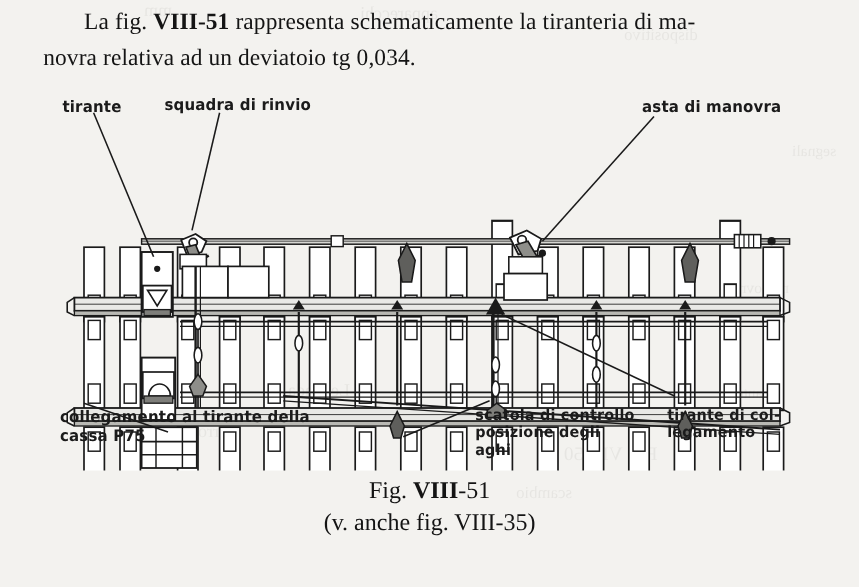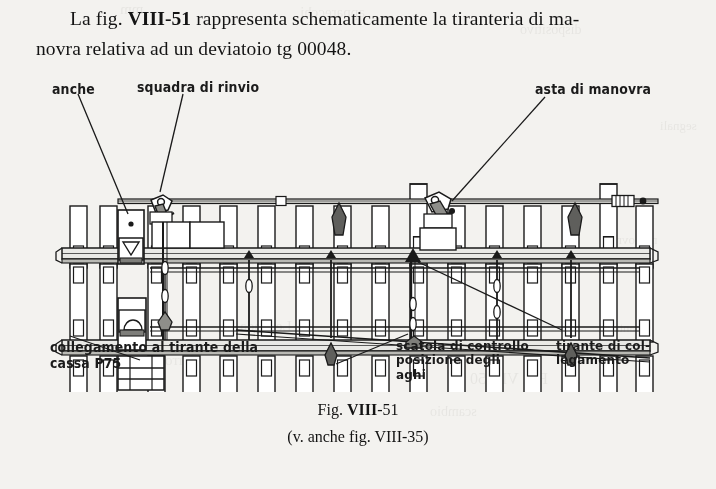--- a/index.html
+++ b/index.html
@@ -57,21 +57,21 @@
     font-weight:600;
     transform:scale(1.0,1.06);
     transform-origin:left top;
   }
   .hand.sm{font-size:12px;line-height:14px;}
 
   
   .caption{
     position:absolute;left:0;top:396px;width:716px;
     text-align:center;
-    font-size:16px;line-height:27px;
+    font-size:20px;line-height:27px;
   }
   .caption b{font-weight:bold;}
 </style>
 </head>
 <body>
 
 <div class="bleed" id="bleedLayer">
     <div class="bt" style="left: 120px; top: 1px; font-size: 15px;">mm</div>
     <div class="bt" style="left: 300px; top: 4px; font-size: 15px;">apparecchi</div>
     <div class="bt" style="left: 520px; top: 22px; font-size: 14px;">dispositivo</div>
@@ -80,21 +80,21 @@
     <div class="bt" style="left: 130px; top: 352px; font-size: 15px;">ferroviario</div>
     <div class="bt" style="left: 470px; top: 370px; font-size: 16px;">Fig. VIII-50</div>
     <div class="bt" style="left: 430px; top: 404px; font-size: 14px;">scambio</div>
     <div class="bt" style="left: 600px; top: 320px; font-size: 13px;">tiranteria</div>
     <div class="bt" style="left: 612px; top: 232px; font-size: 13px;">manovra</div>
   </div>
 
 <div class="page-wrap">
 
   <div class="bodytext">
-    <span class="indent"></span><span>La fig. </span><b>VIII-51</b><span> rappresenta schematicamente la tiranteria di ma-</span><br><span>novra relativa ad un deviatoio tg 00048.</span>
+    <span class="indent"></span><span>La fig. </span><b>VIII-51</b><span> rappresenta schematicamente la tiranteria di ma-</span><br><span>novra relativa ad un deviatoio tg 0,034.</span>
   </div>
 
   <div class="figure">
 
     <svg class="drawing" viewBox="0 0 716 320">
       <defs>
         <g id="sleeperTop">
 
           <rect x="0" y="0" width="17" height="62" fill="#ffffff" stroke="#1a1a1a" stroke-width="1.4"></rect>
           <rect x="3.5" y="40" width="10" height="17" fill="#ffffff" stroke="#1a1a1a" stroke-width="1.2"></rect>
@@ -303,21 +303,21 @@
       <g stroke="#1a1a1a" stroke-width="1.3" fill="none">
         <line x1="78" y1="22" x2="128" y2="142"></line>
         <line x1="183" y1="22" x2="160" y2="120"></line>
         <line x1="545" y1="25" x2="452" y2="129"></line>
         <line x1="70" y1="264" x2="140" y2="288"></line>
         <line x1="408" y1="262" x2="336" y2="292"></line>
         <line x1="562" y1="258" x2="418" y2="190"></line>
       </g>
     </svg>
 
-    <div class="hand" style="left:52px;top:10px;">anche</div>
+    <div class="hand" style="left:52px;top:10px;">tirante</div>
     <div class="hand" style="left:137px;top:8px;">squadra di rinvio</div>
     <div class="hand" style="left:535px;top:10px;">asta di manovra</div>
     <div class="hand" style="left:50px;top:268px;">collegamento al tirante della
 cassa P75</div>
     <div class="hand sm" style="left:396px;top:266px;">scatola di controllo
 posizione degli
 aghi</div>
     <div class="hand sm" style="left:556px;top:266px;">tirante di col-
 legamento</div>
   </div>

